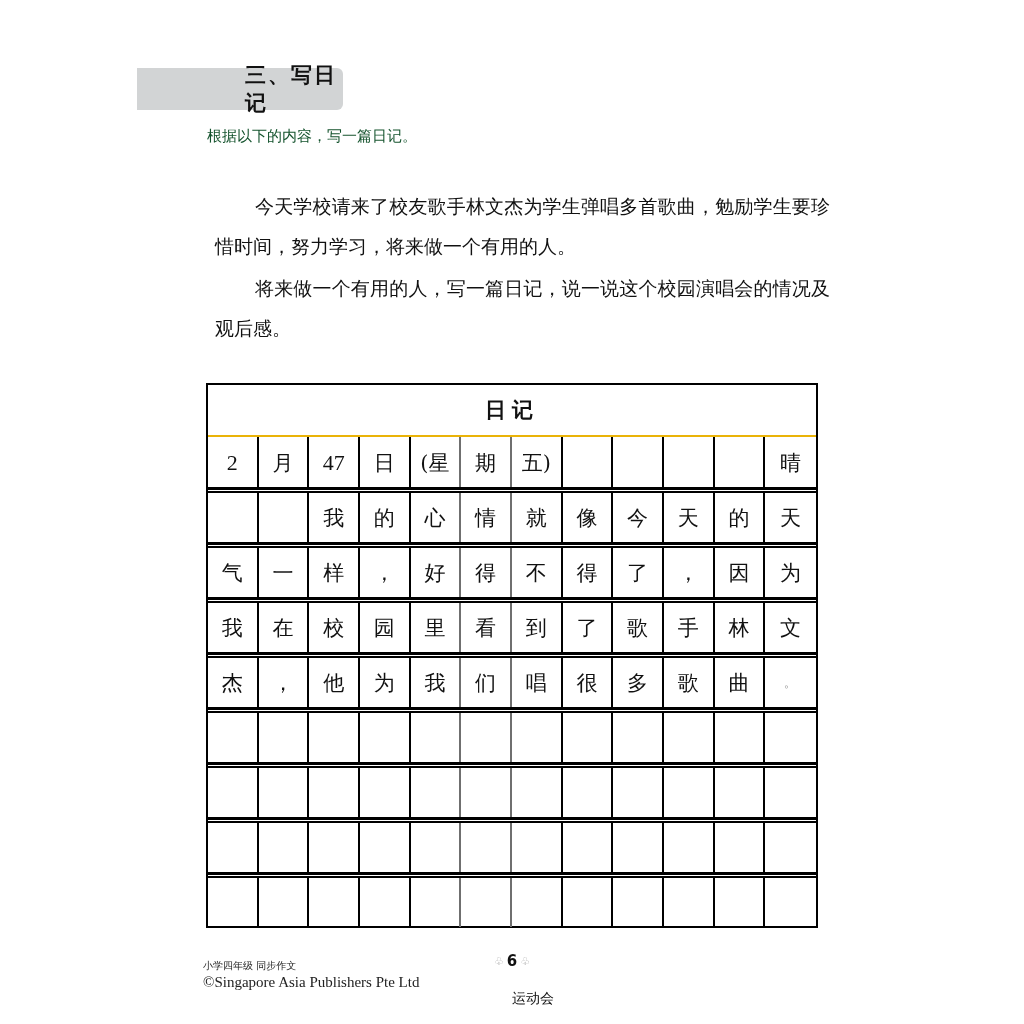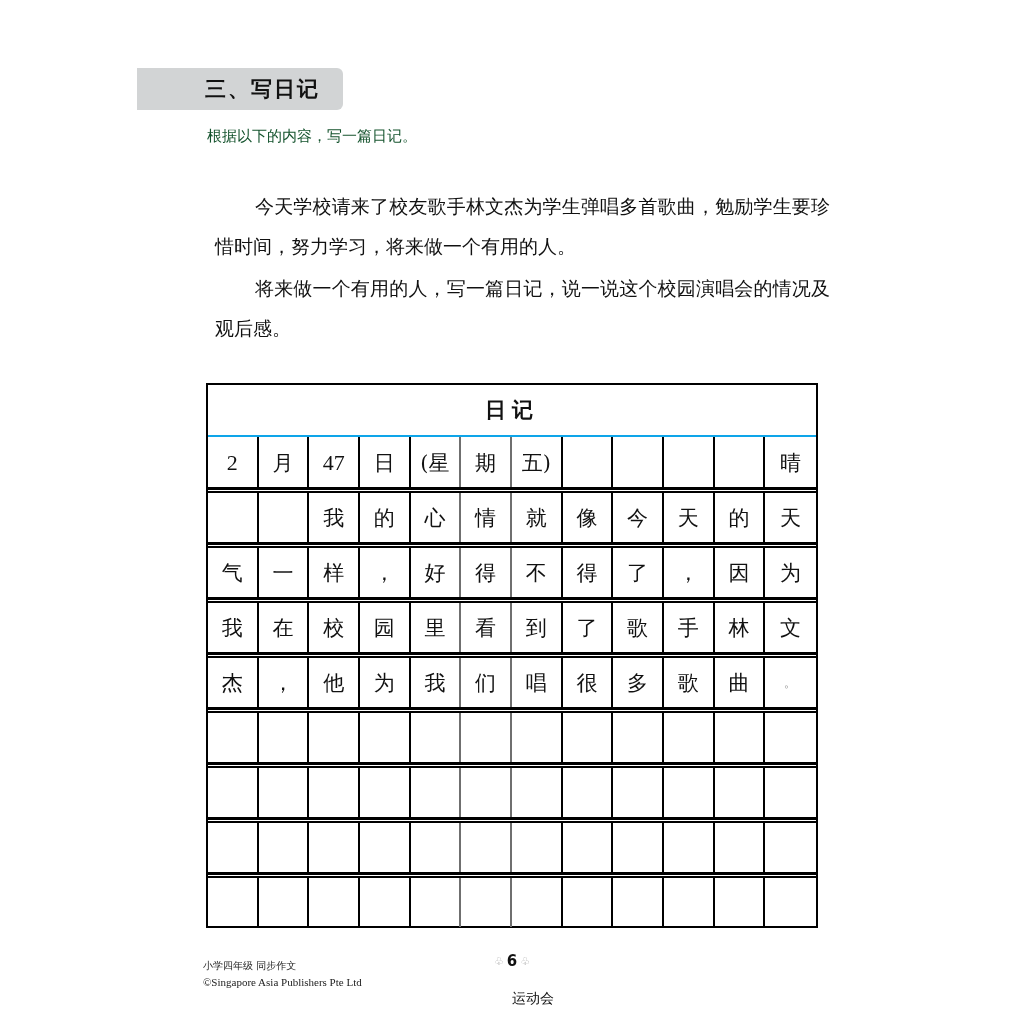--- a/index.html
+++ b/index.html
@@ -3,21 +3,21 @@
 <meta charset="utf-8">
 <style>
   html, body { margin: 0; padding: 0; background: #ffffff; }
   body { width: 1024px; height: 1024px; position: relative; overflow: hidden;
          font-family: "DejaVu Serif", "Liberation Serif", serif; color: #111; }
 
   .section-header {
     position: absolute; left: 137px; top: 68px; width: 206px; height: 42px;
     background: #d2d4d5; border-radius: 0 6px 6px 0;
     display: flex; align-items: center; justify-content: flex-start;
-    box-sizing: border-box; padding-left: 68px;
+    box-sizing: border-box; padding-left: 108px;
   }
   .section-header span {
     font-family: "DejaVu Sans", "Liberation Sans", sans-serif;
     font-weight: bold; font-size: 21px; letter-spacing: 2px; color: #111;
   }
 
   .instruction {
     position: absolute; left: 207px; top: 127px;
     font-family: "DejaVu Sans", "Liberation Sans", sans-serif;
     font-size: 15px; color: #14532d;
@@ -32,21 +32,21 @@
   .prompt-2 { top: 268px; }
 
   
   .diary {
     position: absolute; left: 206px; top: 383px; width: 612px; height: 545px;
     border: 2px solid #000; box-sizing: border-box; background: #fff;
   }
   .diary-title {
     position: absolute; left: 0; top: 0; width: 608px; height: 52px;
     display: flex; align-items: center; justify-content: center;
-    border-bottom: 2px solid #0ea5e9; box-sizing: border-box;
+    border-bottom: 2px solid #eab308; box-sizing: border-box;
   }
   .diary-title span {
     font-family: "DejaVu Sans", "Liberation Sans", sans-serif;
     font-weight: bold; font-size: 21px; letter-spacing: 6px;
   }
   .grid-row {
     position: absolute; left: 0; width: 608px; height: 51px;
     display: flex; box-sizing: border-box;
   }
   .grid-row.sep-top { border-top: 2px solid #000; }
@@ -62,21 +62,21 @@
   }
   .cell.light-border { border-right-color: #6f6f6f; }
   .cell:last-child { border-right: none; }
   .cell.period { color: #9a9a9a; font-size: 14px; }
   .cell.date-num { font-family: "Liberation Serif", "DejaVu Serif", serif; font-size: 22px; }
 
   .footer-left {
     position: absolute; left: 203px; top: 958px;
     font-size: 10px; color: #222; line-height: 16px;
   }
-  .footer-left .copy { font-family: "Liberation Serif", serif; font-size: 11px; }
+  .footer-left .copy { font-family: "Liberation Serif", serif; font-size: 15px; }
   .footer-center {
     position: absolute; left: 470px; width: 84px; top: 952px; text-align: center;
   }
   .footer-center .page-num {
     display: flex; align-items: center; justify-content: center; gap: 3px;
     font-family: "DejaVu Sans", sans-serif; font-weight: bold; font-size: 15px;
   }
   .footer-center .orn { color: #aaa; font-size: 11px; font-weight: normal; }
   .footer-center .chapter { font-size: 14px; margin-top: 20px; text-align: right; }
 </style>

